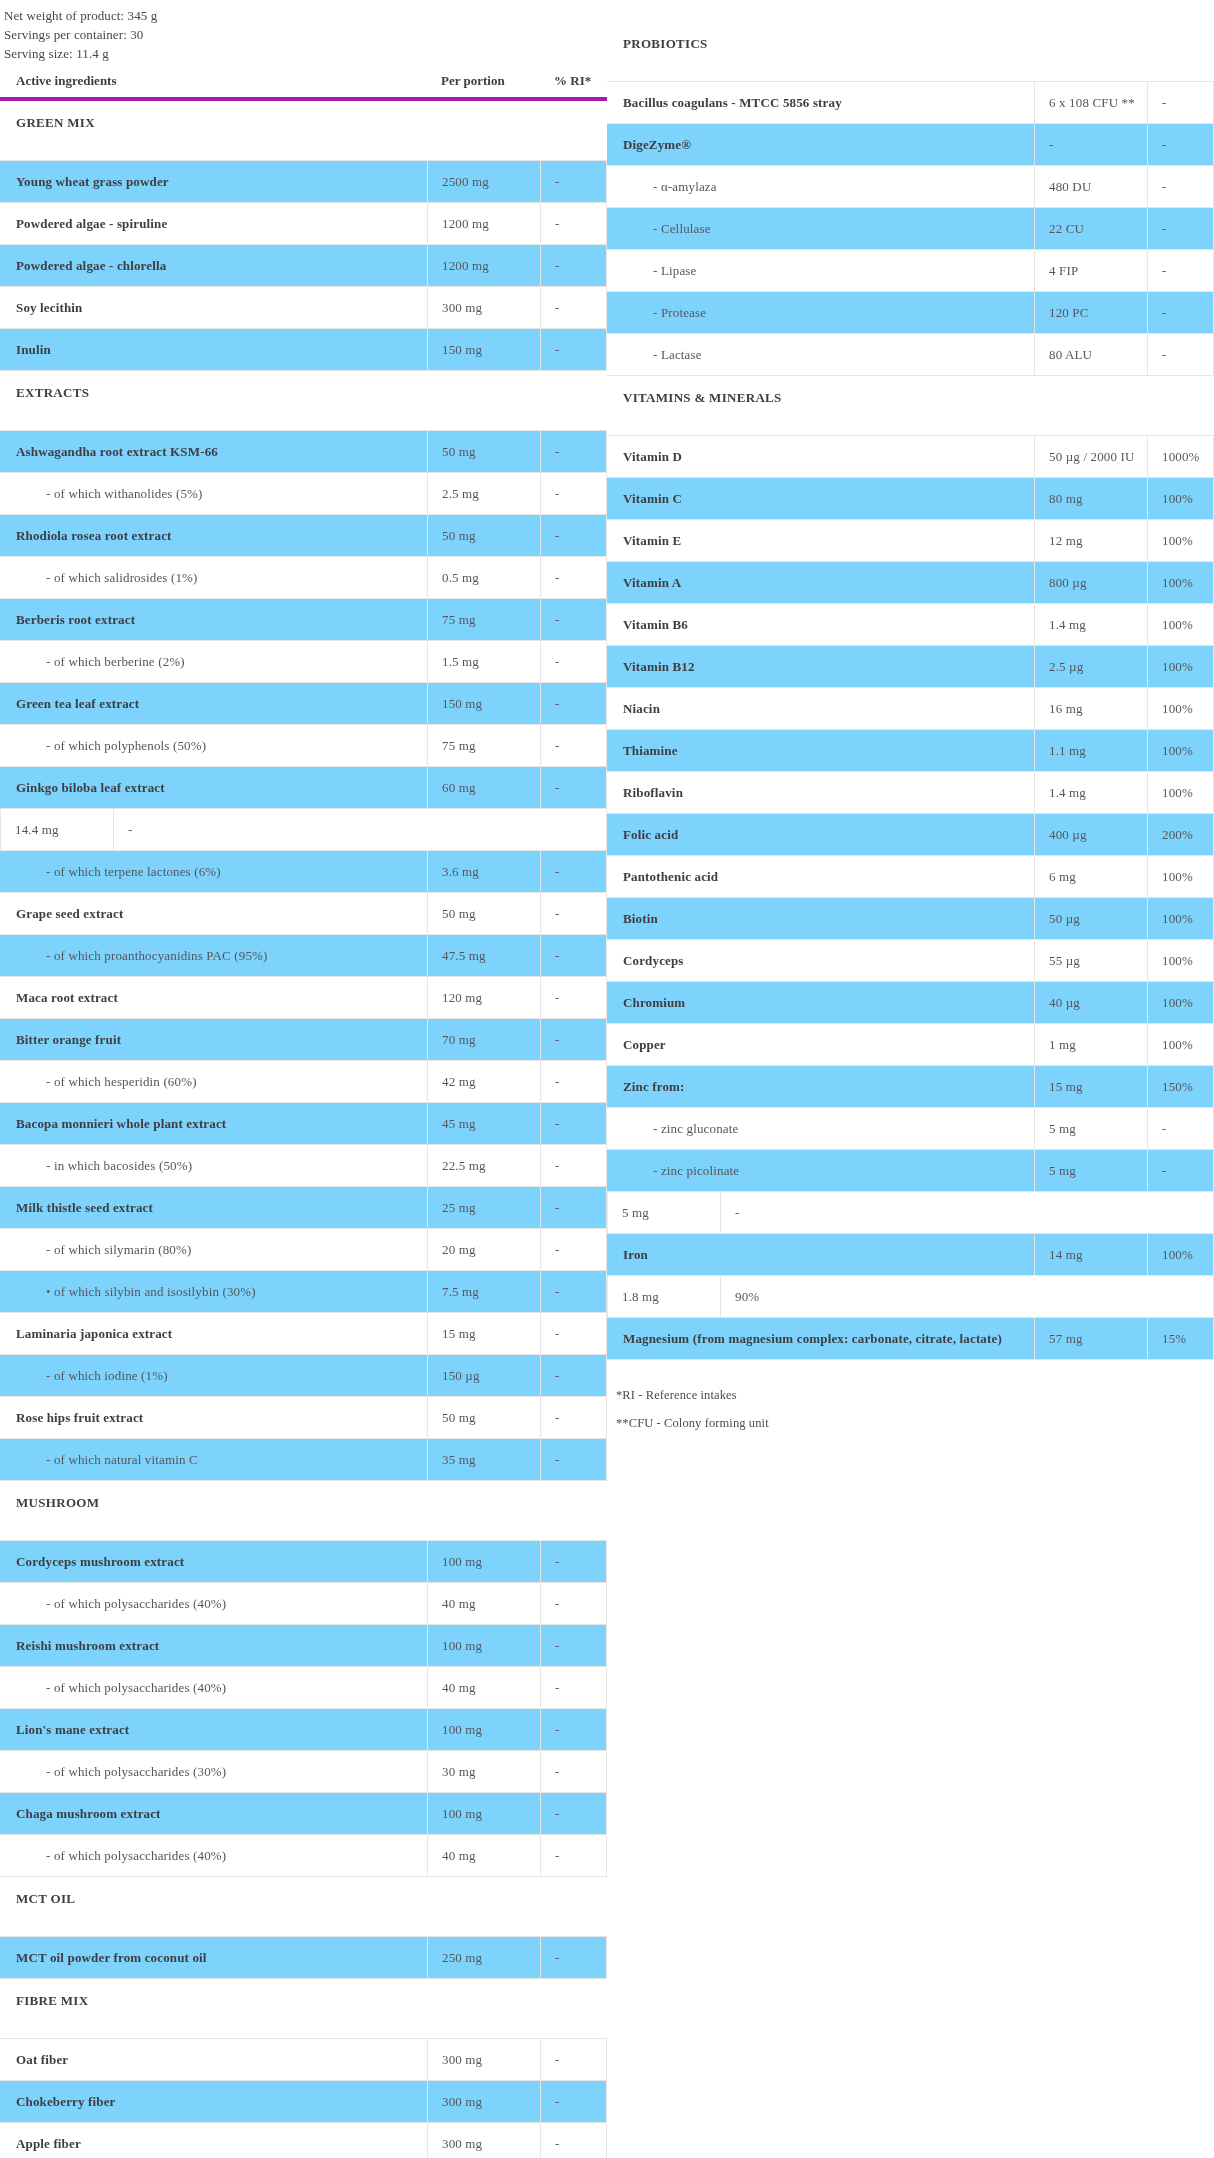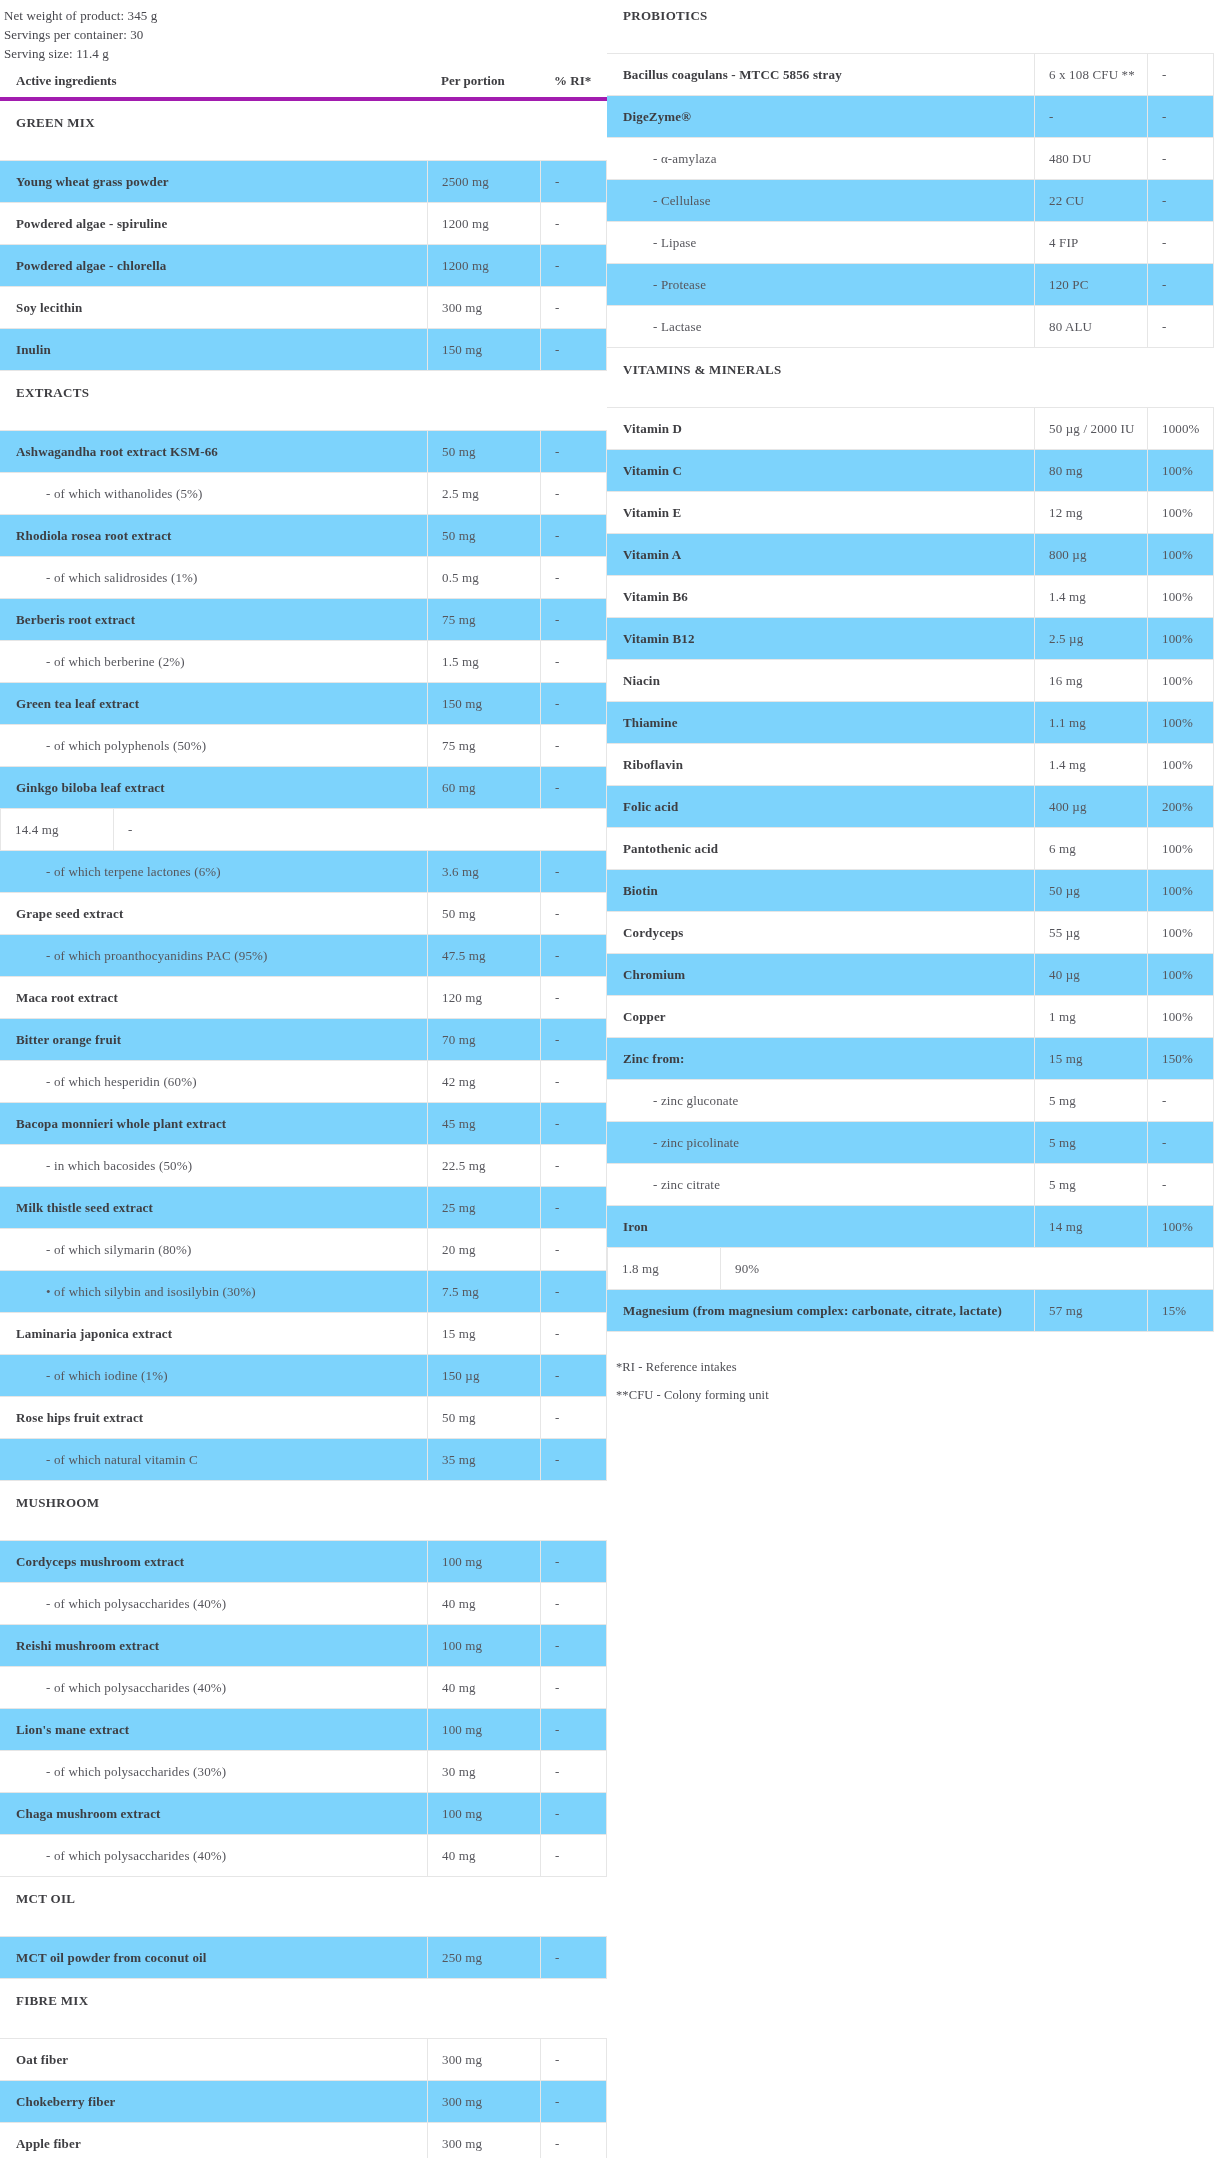--- a/index.html
+++ b/index.html
@@ -15,21 +15,21 @@
   .meta-line{font-size:13px;line-height:19px;color:#47474d;letter-spacing:.1px;}
   
   .head-row{display:flex;align-items:center;height:32px;margin-top:2px;
     border-bottom:4px solid #a21caf;font-size:13px;font-weight:700;color:#3e3e42;}
   .head-name{width:427px;box-sizing:border-box;padding-left:16px;}
   .head-val{width:113px;box-sizing:border-box;padding-left:14px;}
   .head-ri{flex:1;box-sizing:border-box;padding-left:14px;}
   
   .section-title{font-size:13px;font-weight:700;letter-spacing:.3px;
     padding:14px 0 12px 16px;color:#3e3e42;}
-  .col-right .section-title.first{padding-top:8px;}
+  .col-right .section-title.first{padding-top:8px;margin-top:28px;}
   
   .rows{border-top:1px solid #e6e6e6;margin-top:17px;}
   .t-row{display:flex;align-items:stretch;height:42px;box-sizing:border-box;
     border-bottom:1px solid #e6e6e6;font-size:13px;letter-spacing:.15px;}
   .t-row.shade{background:#7dd3fc;}
   .cell{display:flex;align-items:center;box-sizing:border-box;}
   .cell-name{width:427px;padding-left:16px;font-weight:700;color:#3e3e42;}
   .t-row.sub .cell-name{font-weight:400;color:#56565c;padding-left:46px;}
   .cell-val{width:113px;padding-left:14px;border-left:1px solid #e6e6e6;
     color:#56565c;font-weight:400;}
@@ -421,21 +421,20 @@
             <div class="cell cell-name">- zinc gluconate</div>
             <div class="cell cell-val">5 mg</div>
             <div class="cell cell-ri">-</div>
           </div>
           <div class="t-row sub shade">
             <div class="cell cell-name">- zinc picolinate</div>
             <div class="cell cell-val">5 mg</div>
             <div class="cell cell-ri">-</div>
           </div>
           <div class="t-row sub">
-            <div class="cell cell-name">- zinc citrate</div>
             <div class="cell cell-val">5 mg</div>
             <div class="cell cell-ri">-</div>
           </div>
           <div class="t-row shade">
             <div class="cell cell-name">Iron</div>
             <div class="cell cell-val">14 mg</div>
             <div class="cell cell-ri">100%</div>
           </div>
           <div class="t-row">
             <div class="cell cell-val">1.8 mg</div>

